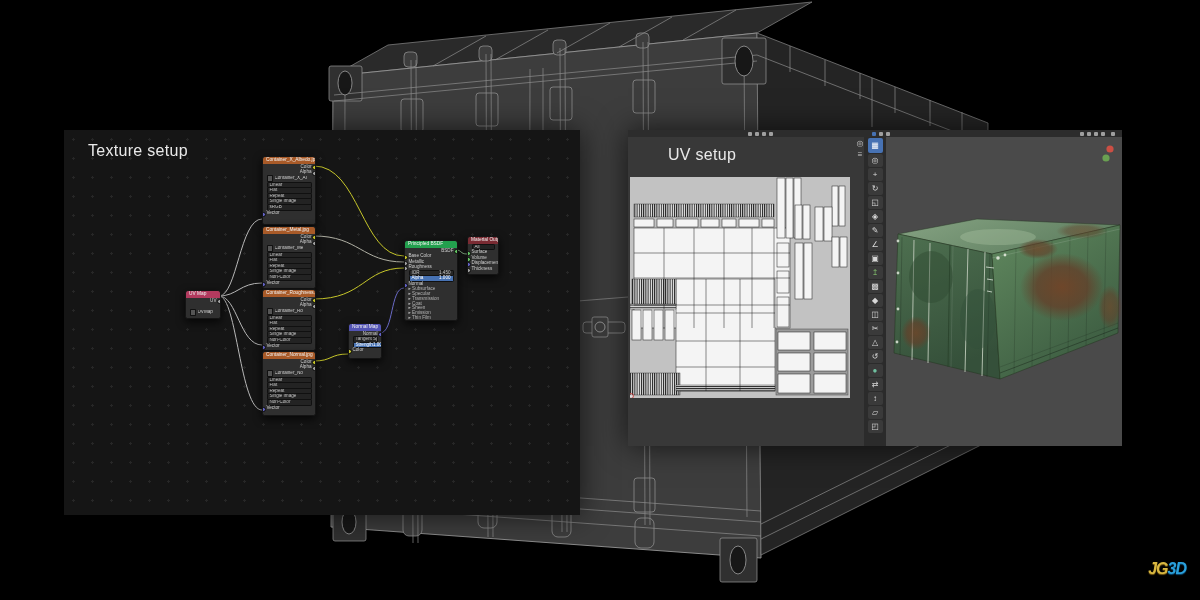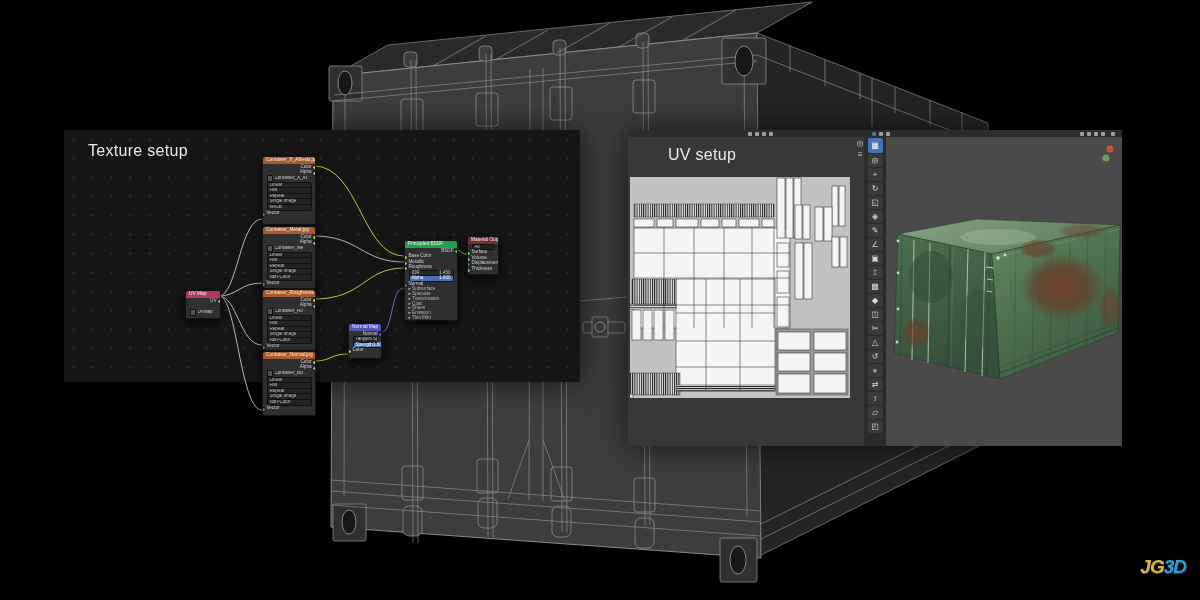--- a/index.html
+++ b/index.html
@@ -2,21 +2,21 @@
 <html><head>
 <meta charset="utf-8">
 <style>
   html,body{margin:0;padding:0;background:#000;}
   #stage{position:relative;width:1200px;height:600px;background:#000;overflow:hidden;
          font-family:"Liberation Sans",sans-serif;}
   svg{display:block}
   #bg-wire{position:absolute;left:0;top:0;}
   
   .panel{position:absolute;box-shadow:0 0 28px rgba(0,0,0,.65);}
-  #panel-left{left:64px;top:130px;width:516px;height:252px;background-color:#151515;
+  #panel-left{left:64px;top:130px;width:516px;height:385px;background-color:#151515;
     background-image:radial-gradient(circle,#272727 1px,transparent 1.3px);background-size:19px 19px;}
   #panel-right{left:628px;top:130px;width:494px;height:316px;background:#383838;}
   .panel-title{position:absolute;color:#e9e9e9;font-size:16px;letter-spacing:.3px;}
   #panel-left .panel-title{left:24px;top:12px;}
   #panel-right .panel-title{left:40px;top:16px;}
   
   #wires{position:absolute;left:0;top:0;pointer-events:none;}
   .node{position:absolute;background:#2f2f2f;border:.5px solid #141414;border-radius:2.5px;
         box-shadow:0 3px 9px rgba(0,0,0,.75);font-size:4.6px;line-height:1;color:#cfcfcf;overflow:hidden;}
   .node .hd{height:7px;display:flex;align-items:center;padding:0 3px;border-radius:2px 2px 0 0;
@@ -40,21 +40,21 @@
   #rp-strip{position:absolute;left:0;top:0;width:494px;height:7px;background:#2c2c2c;}
   #rp-strip i{position:absolute;top:1.5px;width:4px;height:4px;border-radius:1px;}
   #uv-wrap{position:absolute;left:2px;top:47px;width:220px;height:221px;}
   #uv-side-icons{position:absolute;left:226px;top:8px;width:12px;color:#c5c5c5;font-size:8px;line-height:11px;text-align:center;}
   #toolbar{position:absolute;left:236px;top:7px;width:22px;height:309px;background:#2b2b2b;}
   .tool{width:15px;height:13px;margin:1px auto 0 auto;border-radius:2px;background:#3a3a3a;color:#d8d8d8;
         font-size:8px;display:flex;align-items:center;justify-content:center;}
   .tool.active{background:#4772b3;color:#fff;height:15px;}
   #vp3d{position:absolute;left:258px;top:7px;width:236px;height:309px;background:#4a4a4a;overflow:hidden;}
   
-  #logo{position:absolute;right:14px;bottom:22px;font-size:19px;font-weight:bold;font-style:italic;letter-spacing:-1px;}
+  #logo{position:absolute;right:14px;bottom:22px;font-size:16px;font-weight:bold;font-style:italic;letter-spacing:-1px;}
   #logo .jg{color:#d8b741;text-shadow:0 1px 1px #7a5c14;}
   #logo .td{color:#2aa0dc;text-shadow:0 1px 1px #0a4a74;}
 </style>
 </head>
 <body>
 
 <div id="stage">
 
   <svg id="bg-wire" width="1200" height="600">
       <polygon points="333,76 757,33 812,2 388,45" fill="#2a2a2a" stroke="#7d7d7d" stroke-width="0.8"></polygon>

